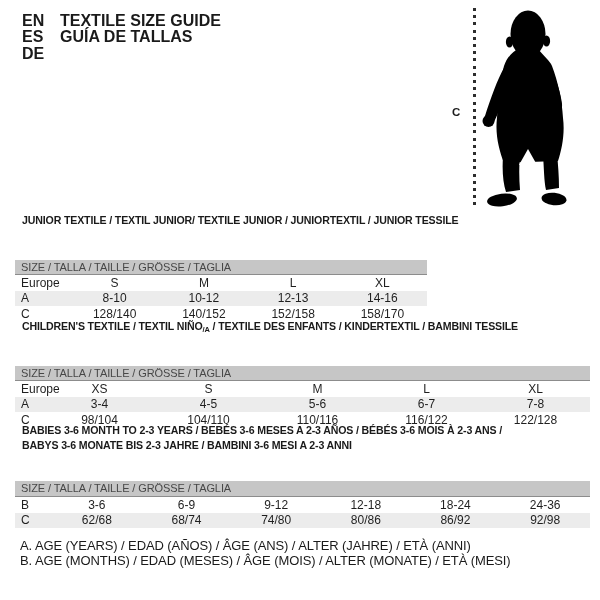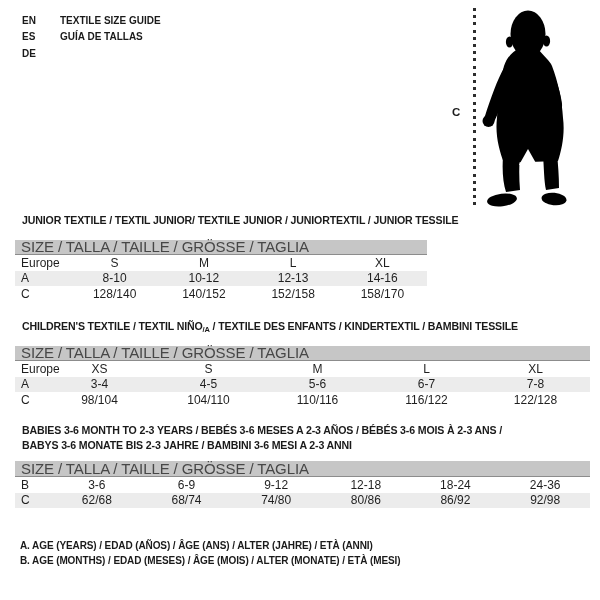--- a/index.html
+++ b/index.html
@@ -4,21 +4,21 @@
 <style>
   html,body { margin:0; padding:0; }
   body {
     width:600px; height:600px; position:relative; overflow:hidden;
     background:#ffffff; color:#1a1a1a;
     font-family:"Liberation Sans", sans-serif;
   }
 
   
   .lang-block { position:absolute; left:22px; top:13px; }
-  .lang-row  { display:flex; font-weight:bold; font-size:10px; line-height:16.4px; }
+  .lang-row  { display:flex; font-weight:bold; font-size:16px; line-height:16.4px; }
   .lang-code { width:38px; }
   .lang-title{ white-space:nowrap;text-align:center; }
 
   
   .figure { position:absolute; left:440px; top:0; width:160px; height:230px; }
   .dotted-line {
     position:absolute; left:33px; top:8px; width:2.5px; height:202px;
     background-image:repeating-linear-gradient(to bottom,#2d2d2d 0 3px, transparent 3px 7.2px);
   }
   .height-label { position:absolute; left:12px; top:106px; font-size:11.5px; font-weight:600; }
@@ -34,37 +34,37 @@
   #title3 { left:22px; top:423px; line-height:15.4px; white-space:normal; width:560px; }
   .sub { font-size:7.5px; vertical-align:-2px; }
 
   
   .size-table { position:absolute; left:15px; }
   #table1 { top:240px; width:412px; }
   #table2 { top:346px; width:575px; }
   #table3 { top:461px; width:575px; }
   .size-bar {
     background:#c6c6c6; border-bottom:1px solid #8c8c8c;
-    color:#474747; font-size:15px; line-height:14px; height:14px;
-    padding-left:6px; letter-spacing:-0.1px;
+    color:#474747; font-size:11px; line-height:14px; height:14px;
+    padding-left:6px; letter-spacing:-0.1px;margin-top:20px;
   }
   #table3 .size-bar { line-height:15px; height:15px; }
   .size-table table {
     width:100%; border-collapse:collapse; table-layout:fixed;
     font-size:12px; color:#1f1f1f;
   }
   .size-table td { text-align:center; height:15.6px; padding:0; white-space:nowrap; overflow:visible; }
   .size-table td.lbl { text-align:left; padding-left:6px; }
   #table1 col.c-lbl { width:55px; }
   #table2 col.c-lbl { width:30px; }
   #table3 col.c-lbl { width:37px; }
   tr.alt { background:#ececec; }
 
   
-  .footnotes { position:absolute; left:20px; top:538px; font-size:10px; font-weight:bold; line-height:15.4px; letter-spacing:-0.1px; }
+  .footnotes { position:absolute; left:20px; top:538px; font-size:13px; font-weight:normal; line-height:15.4px; letter-spacing:-0.1px; }
   .footnote { white-space:nowrap; }
 </style>
 </head>
 <body>
 
 <div class="lang-block">
   <div class="lang-row">
     <span class="lang-code">EN</span>
     <span class="lang-title">TEXTILE SIZE GUIDE</span>
   </div>

